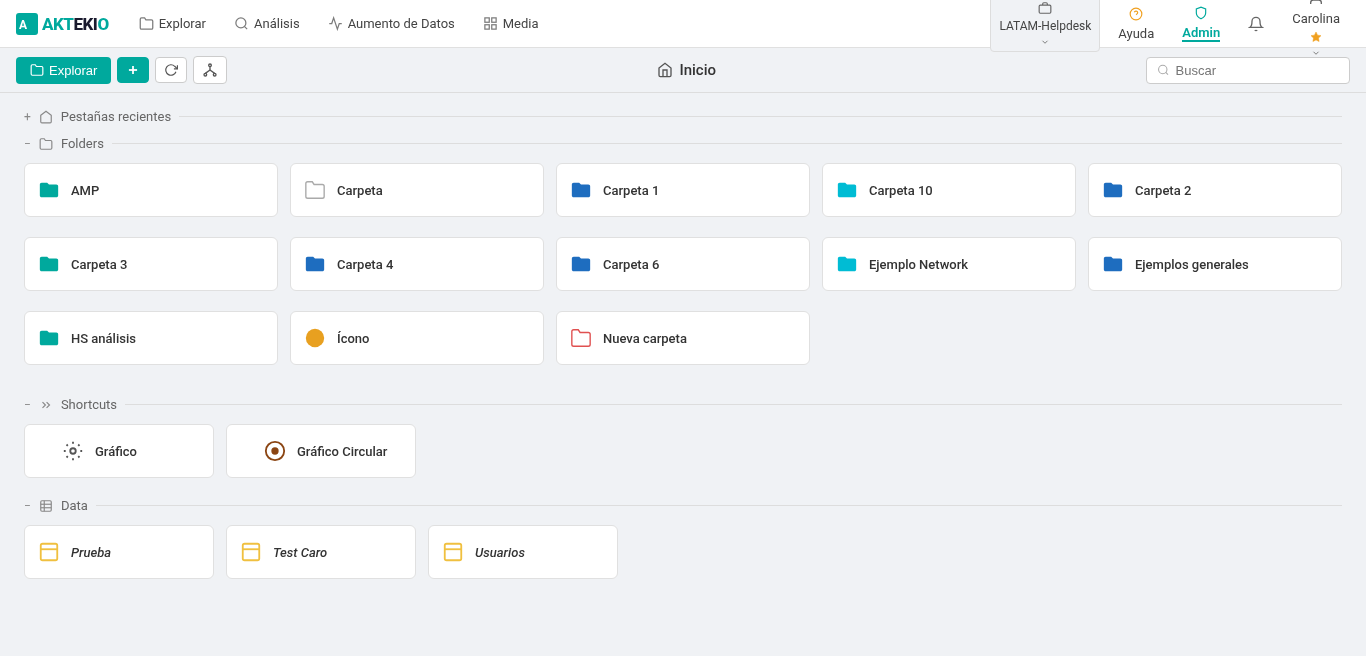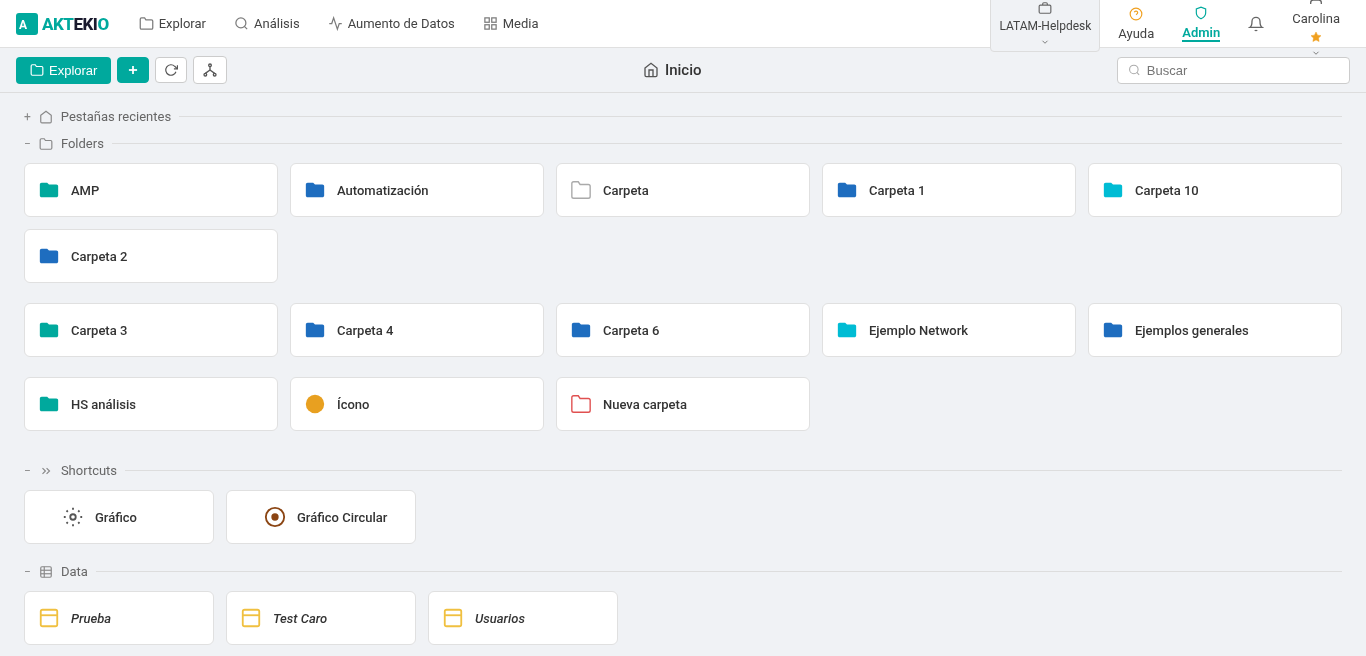--- a/index.html
+++ b/index.html
@@ -47,21 +47,21 @@
       display: flex; align-items: center; justify-content: center;
     }
 
     .home-title {
       flex: 1; text-align: center; display: flex; align-items: center; justify-content: center;
       gap: 6px; font-size: 15px; font-weight: 500; color: #333;
     }
     .search-box {
       background: #fff; border: 1px solid #ccc; border-radius: 4px;
       padding: 5px 10px; display: flex; align-items: center; gap: 6px;
-      width: 233px;
+      width: 204px;
     }
     .search-box input {
       border: none; outline: none; font-size: 13px; width: 100%; background: transparent;
     }
 
     
     .main-content { padding: 16px 24px; }
 
     .section-header {
       display: flex; align-items: center; gap: 8px; margin-bottom: 12px; color: #666; font-size: 13px;
@@ -262,28 +262,20 @@
   <div class="cards-grid">
     <div class="card">
       <div class="card-icon color-teal">
         <svg width="22" height="22" viewBox="0 0 24 24" fill="currentColor">
             <path d="M10 4H4c-1.1 0-2 .9-2 2v12c0 1.1.9 2 2 2h16c1.1 0 2-.9 2-2V8c0-1.1-.9-2-2-2h-8l-2-2z"></path>
           </svg>
       </div>
       <span>AMP</span>
     </div>
     <div class="card">
-      <div class="card-icon color-blue">
-        <svg width="22" height="22" viewBox="0 0 24 24" fill="currentColor">
-            <path d="M10 4H4c-1.1 0-2 .9-2 2v12c0 1.1.9 2 2 2h16c1.1 0 2-.9 2-2V8c0-1.1-.9-2-2-2h-8l-2-2z"></path>
-          </svg>
-      </div>
-      <span>Automatización</span>
-    </div>
-    <div class="card">
       <div class="card-icon color-empty">
         <svg width="22" height="22" viewBox="0 0 24 24" fill="none" stroke="#aaa" stroke-width="1.5">
             <path d="M22 19a2 2 0 0 1-2 2H4a2 2 0 0 1-2-2V5a2 2 0 0 1 2-2h5l2 3h9a2 2 0 0 1 2 2z"></path>
           </svg>
       </div>
       <span>Carpeta</span>
     </div>
     <div class="card">
       <div class="card-icon color-blue">
         <svg width="22" height="22" viewBox="0 0 24 24" fill="currentColor">

